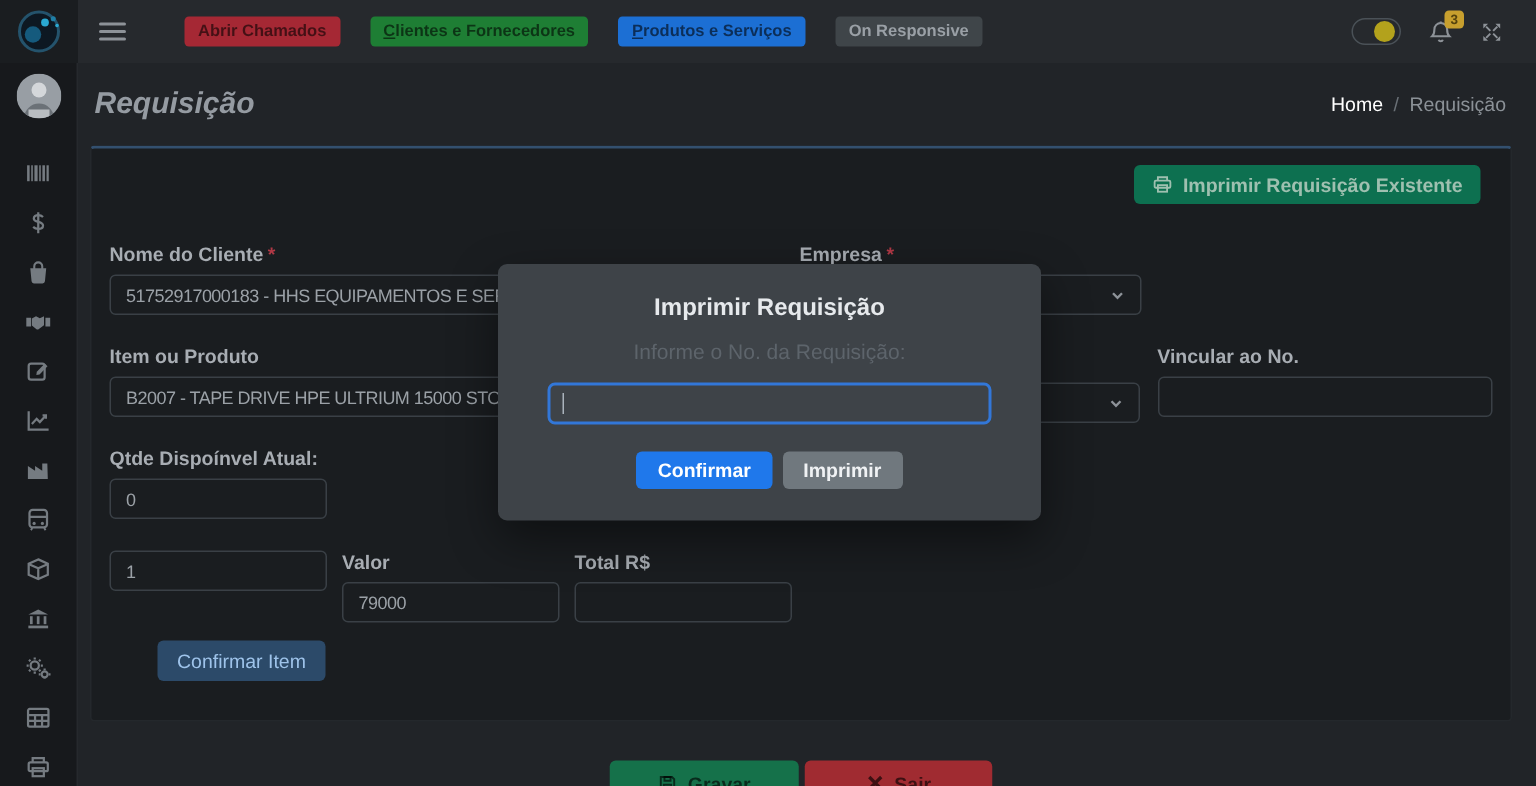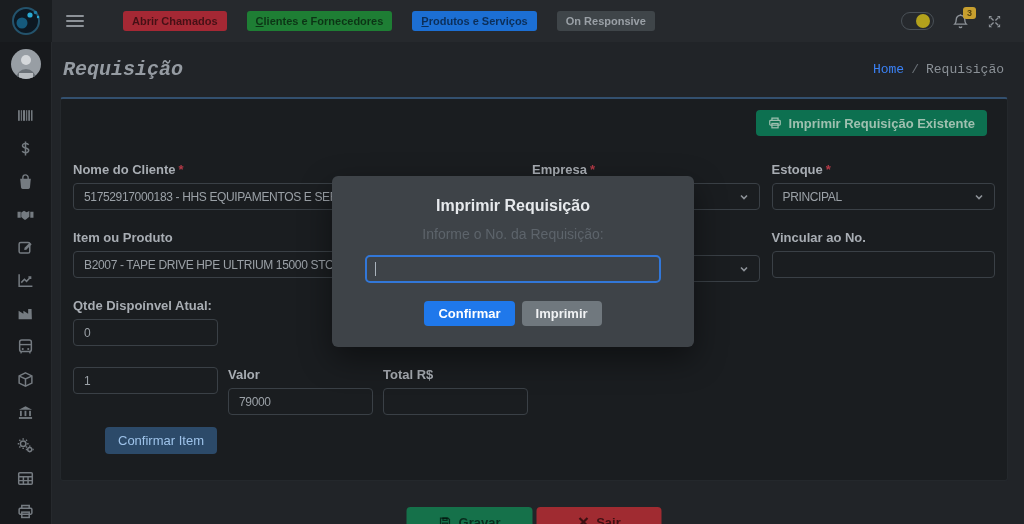--- a/index.html
+++ b/index.html
@@ -26,24 +26,24 @@
   .expand { cursor:pointer; display:flex; }
 
   
   .sidebar { position:absolute; top:42px; left:0; bottom:0; width:52px; background:#17191c; border-right:1px solid #26292d; z-index:2; }
   .avatar { width:30px; height:30px; border-radius:50%; overflow:hidden; margin:7px auto 0; cursor:pointer; }
   .side-icons { margin-top:28px; display:flex; flex-direction:column; align-items:center; gap:16px; }
   .side-icon { width:17px; height:17px; display:flex; cursor:pointer; }
 
   
   .main { position:absolute; left:52px; top:42px; right:0; bottom:0; }
-  .page-head { height:55px; display:flex; align-items:center; justify-content:space-between; padding:0 20px 0 11px;font-family:Liberation Mono, monospace; }
+  .page-head { height:55px; display:flex; align-items:center; justify-content:space-between; padding:0 20px 0 11px; }
   .page-title { font-size:20px; font-weight:bold; font-style:italic; color:#959ba2; }
   .breadcrumb { font-size:13px; display:flex; gap:7px; }
-  .crumb-home { color:#3b82f6; cursor:pointer; }
+  .crumb-home { color:#ffffff; cursor:pointer; }
   .crumb-sep { color:#6a7076; }
   .crumb-cur { color:#8b9197; }
 
   .card { position:absolute; left:8px; top:55px; width:948px; height:384px; background:#1a1d20; border:1px solid #24282c; border-top:2px solid #33506f; border-radius:3px; padding:11px 12px 0; }
   .print-row { text-align:right; margin-right:8px; }
   .btn-print { display:inline-flex; align-items:center; gap:7px; background:var(--button-print-green); color:#9fc0b0; font-weight:bold; font-size:13px; height:26px; padding:0 12px; border:none; border-radius:4px; cursor:pointer; font-family:inherit; }
 
   .frow { display:flex; gap:12px; margin-top:26px; padding:0 0 0 0; }
   .frow.r2 { margin-top:20px; }
   .frow.r3 { margin-top:16px; }
@@ -257,31 +257,20 @@
       <div class="col1">
         <span class="flabel"><span>Nome do Cliente</span><span class="req">*</span></span>
         <div class="fd select">
           <span class="val">51752917000183 -  HHS EQUIPAMENTOS E SERVICOS</span>
         </div>
       </div>
       <div class="col2">
         <span class="flabel"><span>Empresa</span><span class="req">*</span></span>
         <div class="fd select">
           <span class="val"></span>
-          <span class="chev">
-              <svg width="10" height="10" viewBox="0 0 10 10" fill="none" stroke="#8d9298" stroke-width="1.6">
-                <path d="M2 3.5l3 3 3-3"></path>
-              </svg>
-            </span>
-        </div>
-      </div>
-      <div class="col3">
-        <span class="flabel"><span>Estoque</span><span class="req">*</span></span>
-        <div class="fd select">
-          <span class="val">PRINCIPAL</span>
           <span class="chev">
               <svg width="10" height="10" viewBox="0 0 10 10" fill="none" stroke="#8d9298" stroke-width="1.6">
                 <path d="M2 3.5l3 3 3-3"></path>
               </svg>
             </span>
         </div>
       </div>
     </div>
 
     

